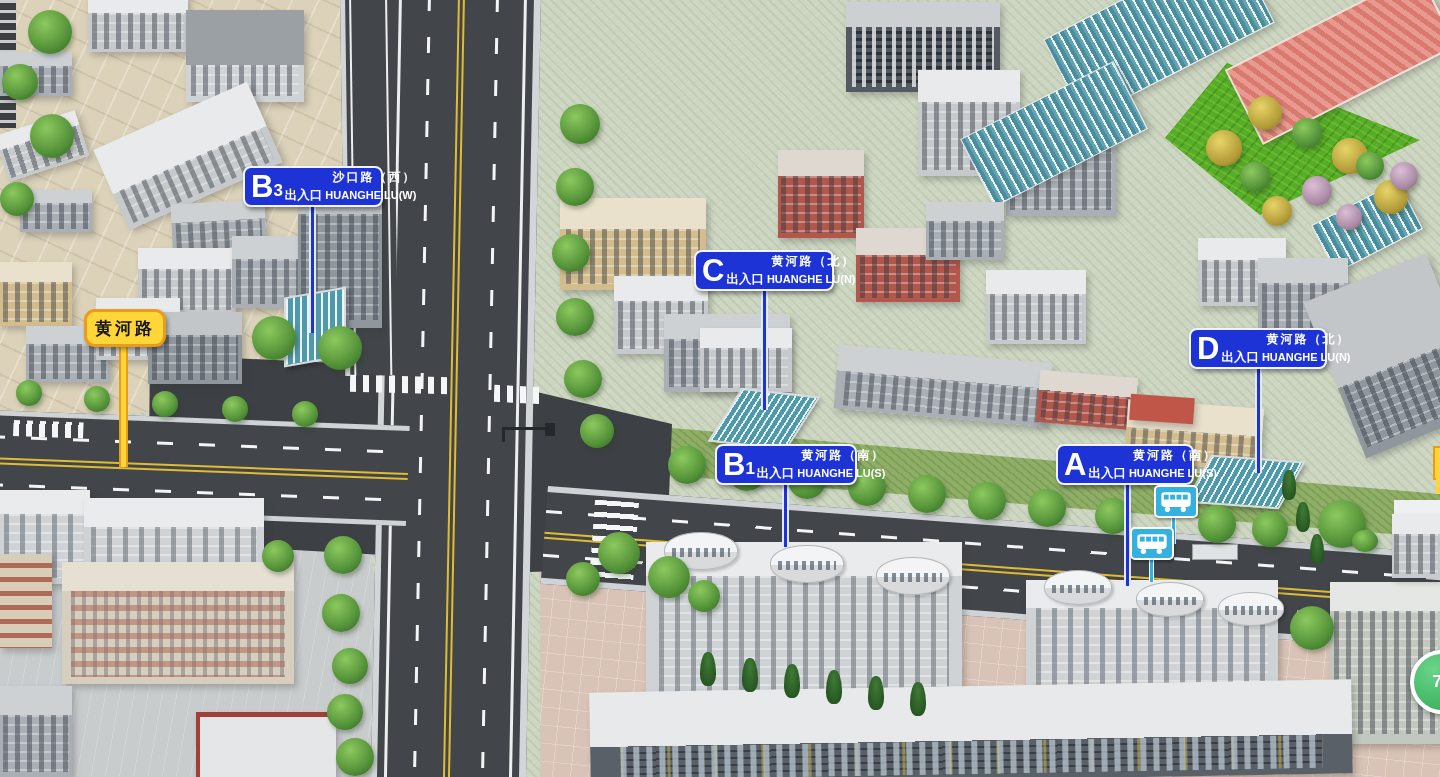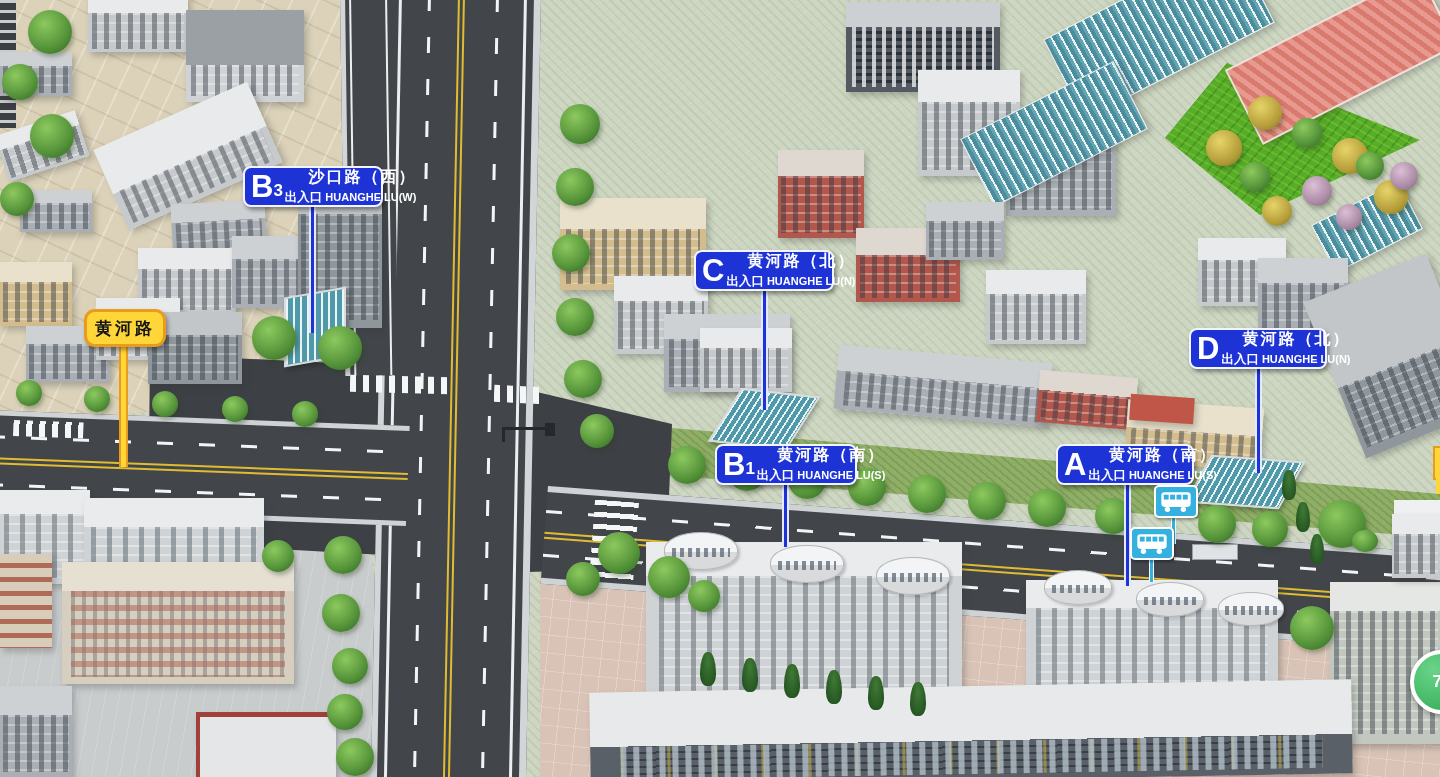--- a/index.html
+++ b/index.html
@@ -98,21 +98,21 @@
   .pole-blue{background:#1d33d6;border-left:2px solid #e3e9ff;border-right:2px solid #e3e9ff;}
   .pole-yellow{background:#ffd638;border-left:2px solid #e89b1c;border-right:2px solid #e89b1c;}
   .pole-cyan{background:#35b1e0;border-left:1px solid #fff;border-right:1px solid #fff;}
   .xsign{position:absolute;height:41px;z-index:50;box-sizing:border-box;color:#fff;
     background:#1d33d6;border:2px solid #f2f5ff;border-radius:8px;
     display:flex;align-items:center;padding:1px 7px 1px 6px;gap:1px;
     box-shadow:2px 3px 4px rgba(0,0,0,.4);}
   .xsign .big{font-size:31px;font-weight:bold;line-height:1;letter-spacing:-1px;}
   .xsign .num{font-size:17px;font-weight:bold;align-self:flex-end;margin:0 1px 3px 0;}
   .xsign .col{flex:1;display:flex;flex-direction:column;align-items:flex-end;justify-content:center;gap:1px;}
-  .xsign .row1{font-size:16px;font-weight:bold;letter-spacing:2px;white-space:nowrap;}
+  .xsign .row1{font-size:12px;font-weight:bold;letter-spacing:2px;white-space:nowrap;}
   .xsign .row2{font-size:11px;font-weight:bold;display:flex;gap:3px;align-items:baseline;white-space:nowrap;}
   .xsign .row2 .cn{font-size:12.5px;}
   .ysign{position:absolute;z-index:50;box-sizing:border-box;background:#ffd638;color:#151515;
     border:3px solid #e89b1c;border-radius:11px;font-weight:bold;font-size:17px;letter-spacing:3px;
     display:flex;align-items:center;justify-content:center;box-shadow:2px 3px 4px rgba(0,0,0,.35);font-family:Liberation Serif, serif;}
   .busicon{position:absolute;z-index:50;background:#35b1e0;border:2px solid #fff;border-radius:5px;
     box-shadow:1px 2px 3px rgba(0,0,0,.35);display:flex;align-items:center;justify-content:center;}
   #badge-73{position:absolute;z-index:55;border-radius:50%;border:4px solid #fff;color:#fff;
     background:radial-gradient(circle at 35% 28%,#6ad489,#2ea853);font-weight:bold;font-size:17px;
     display:flex;align-items:center;justify-content:center;box-shadow:0 2px 5px rgba(0,0,0,.35);}

